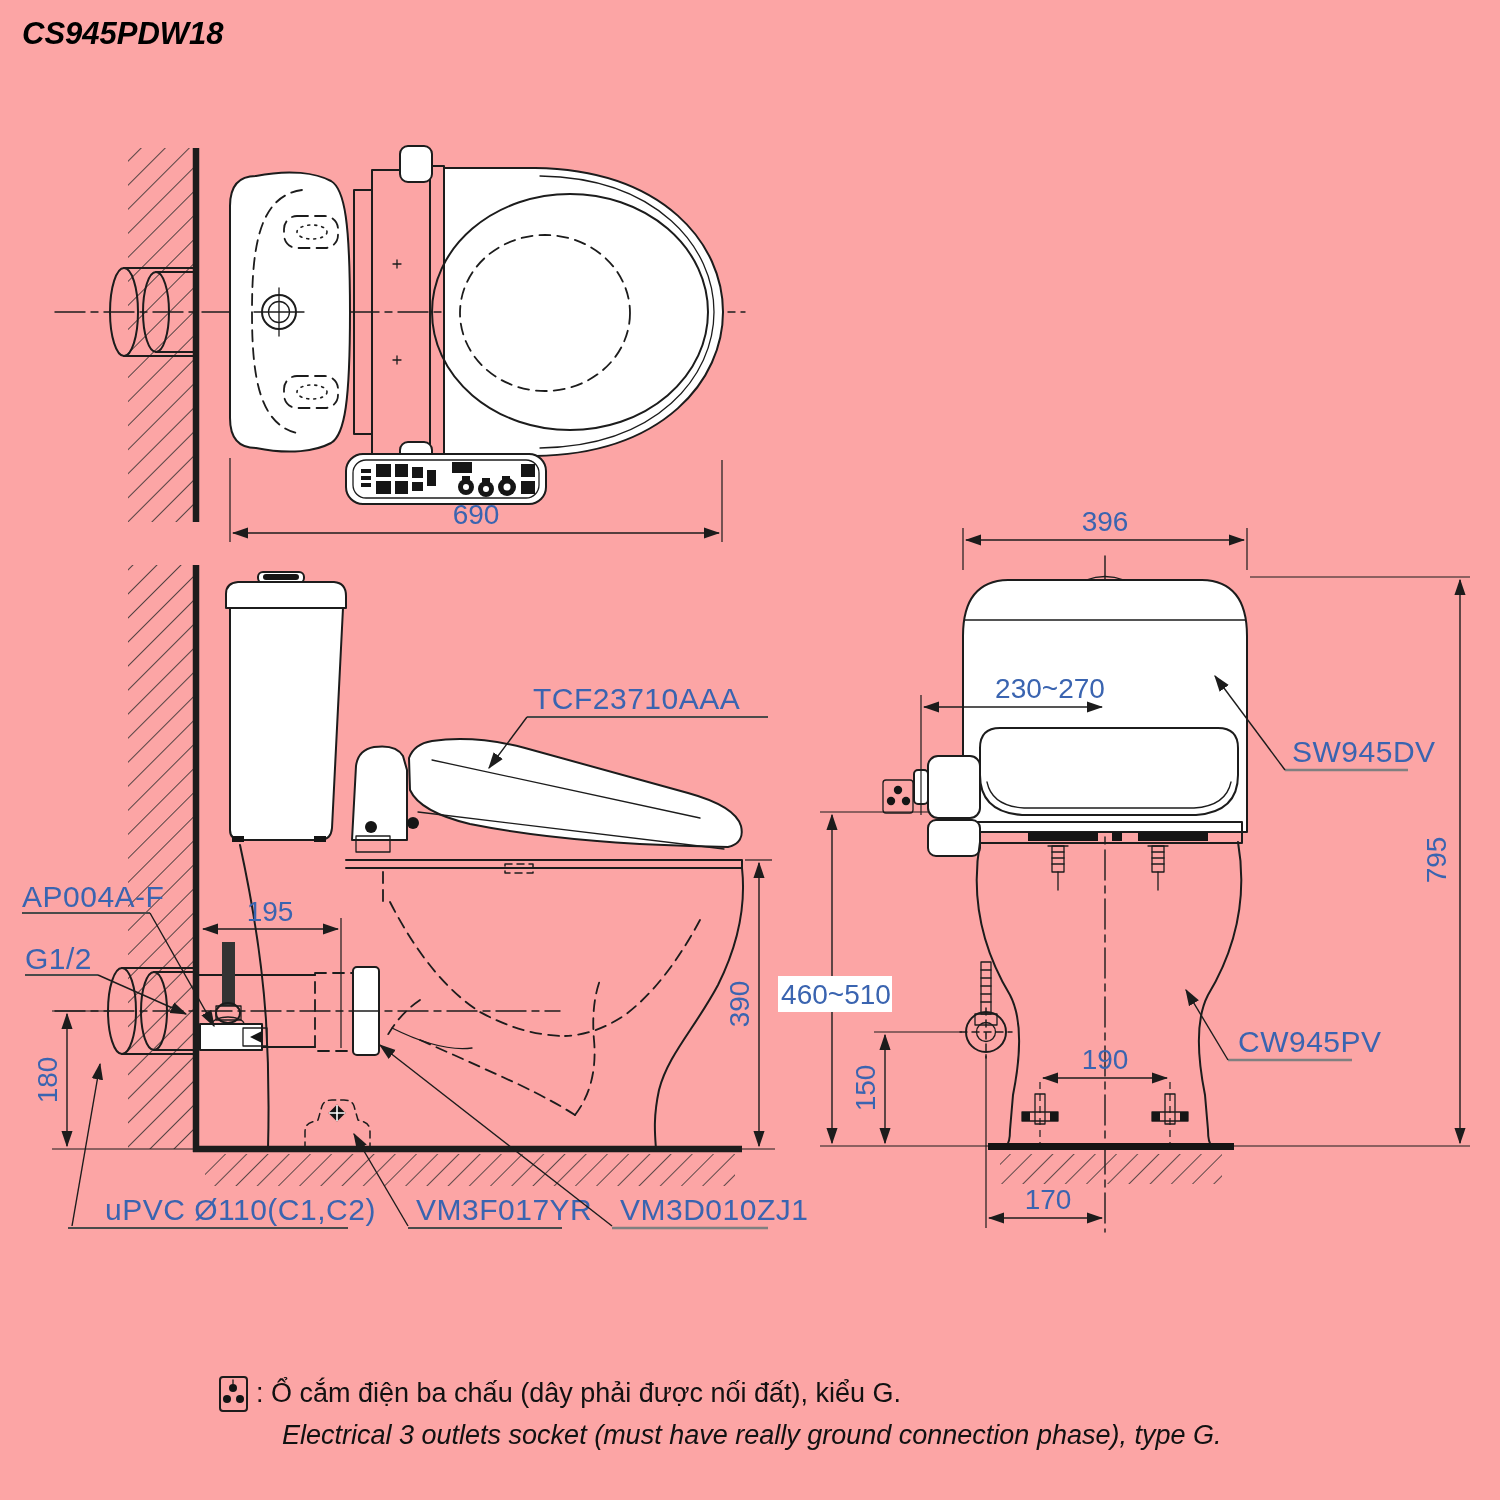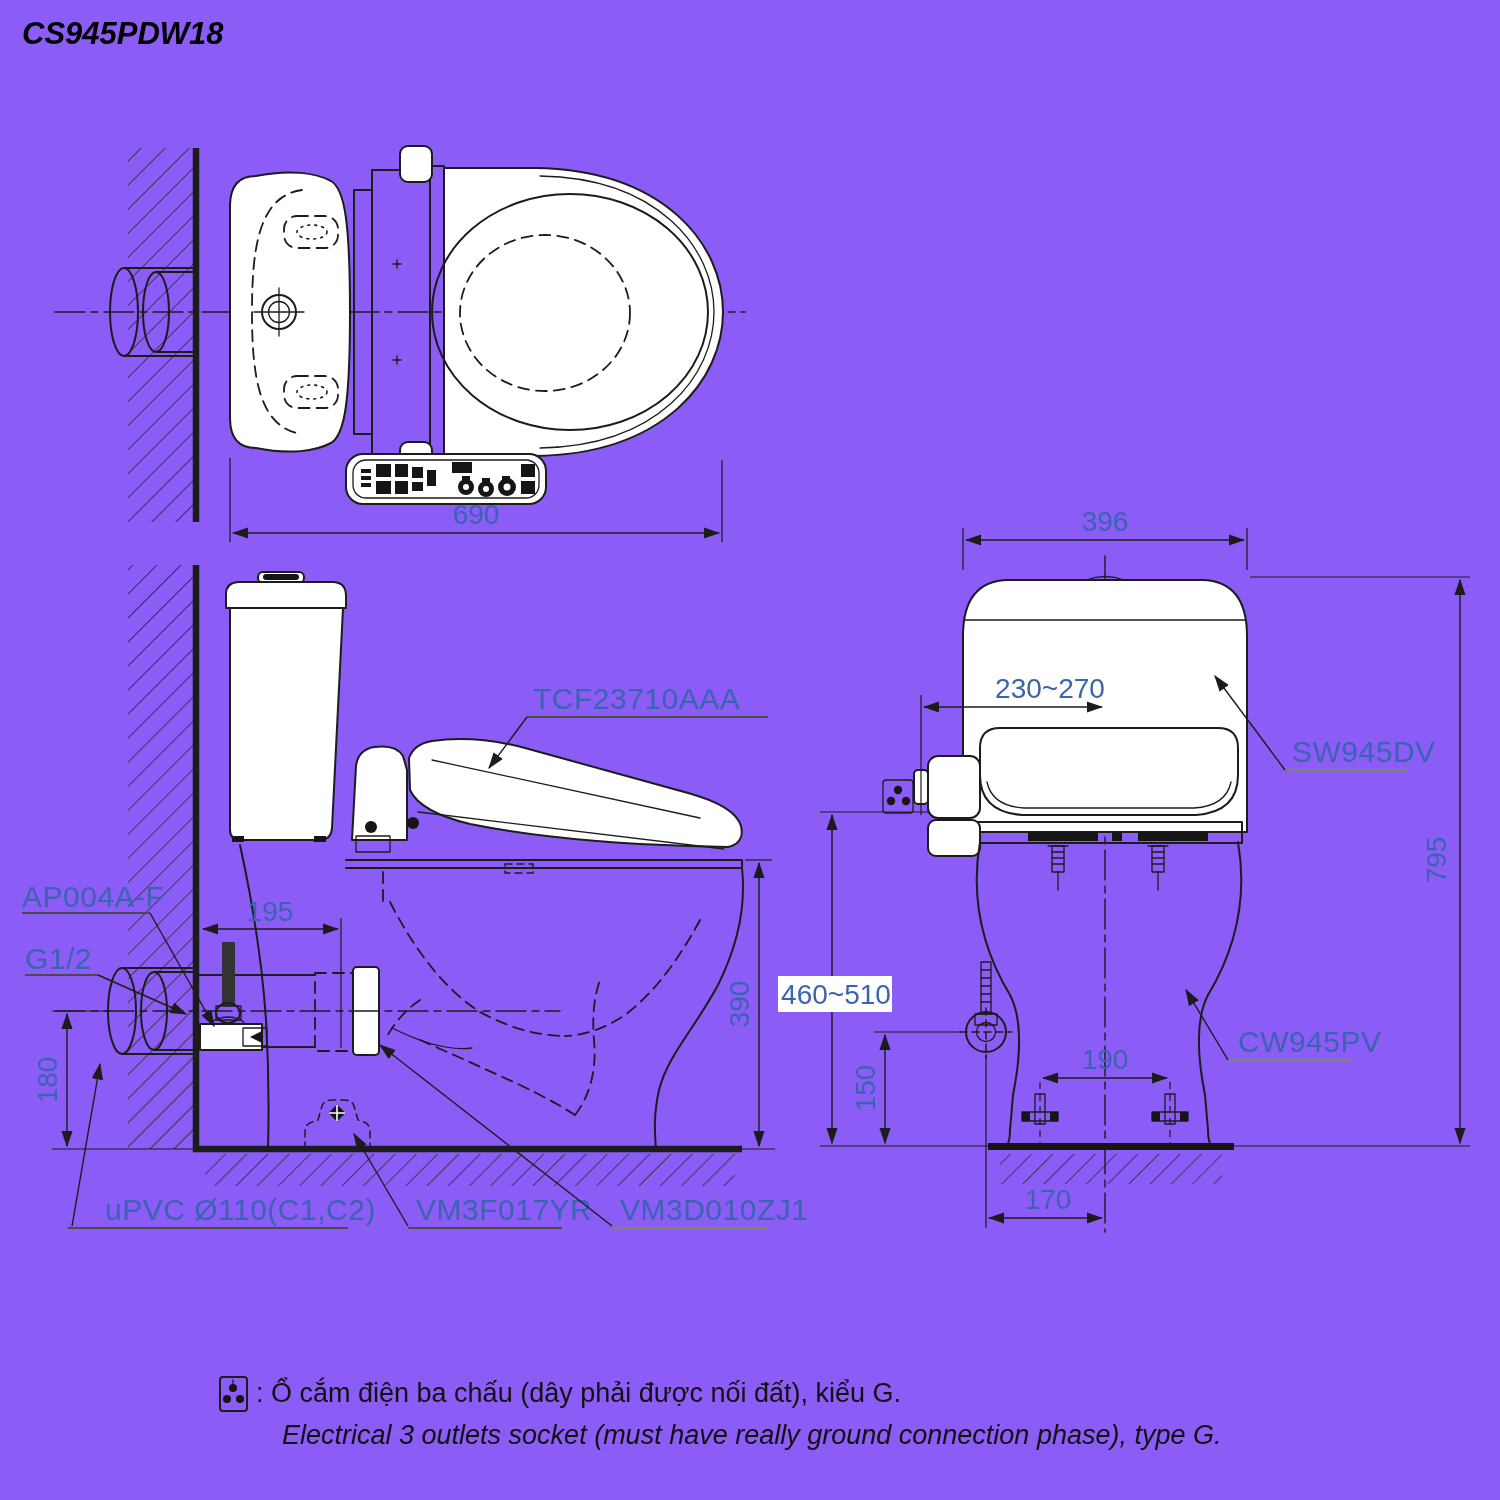--- a/index.html
+++ b/index.html
@@ -1,16 +1,16 @@
 <!DOCTYPE html>
 <html><head>
 <meta charset="utf-8">
 <style>
   html,body{margin:0;padding:0;background:#ffffff;}
-  .page{position:relative;width:1500px;height:1500px;background:#8b5cf6;overflow:hidden;
+  .page{position:relative;width:1500px;height:1500px;background:#fca5a5;overflow:hidden;
         font-family:"Liberation Sans", sans-serif;}
   svg{position:absolute;left:0;top:0;}
   .ln{fill:none;stroke:#1c1c1c;stroke-width:2;stroke-linecap:round;stroke-linejoin:round;}
   .lnf{fill:#ffffff;stroke:#1c1c1c;stroke-width:2;stroke-linejoin:round;}
   .thin{stroke-width:1.3;}
   .thk{stroke-width:6.5;stroke-linecap:butt;}
   .dash{stroke-dasharray:11 7;stroke-width:1.8;}
   .fdash{stroke-dasharray:7 5;stroke-width:1.5;}
   .dot{stroke-dasharray:2 5;stroke-width:1.6;}
   .cl{stroke-dasharray:30 6 7 6;stroke-width:1.4;}

